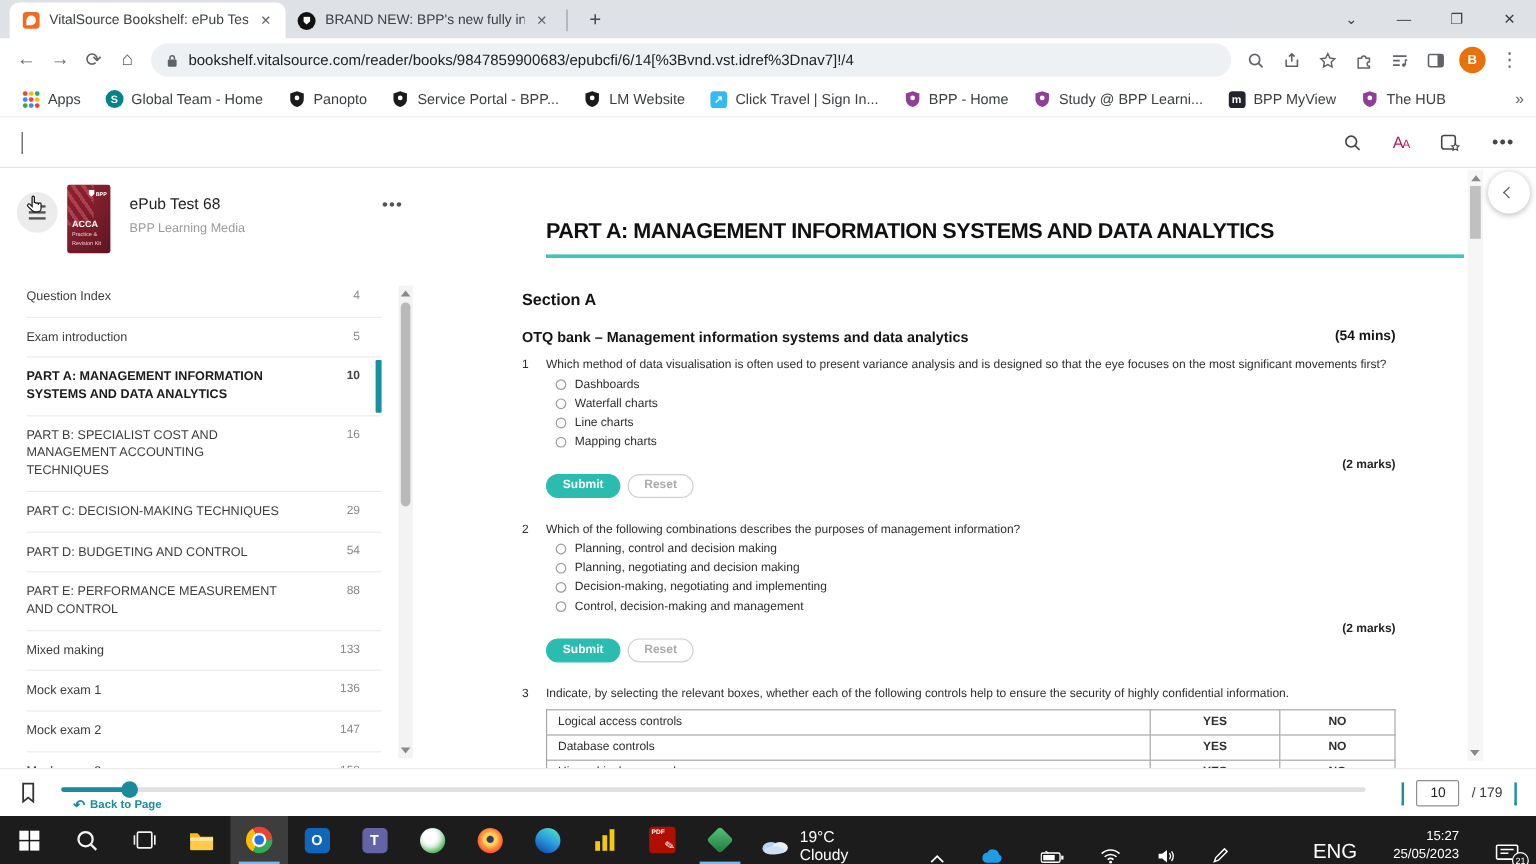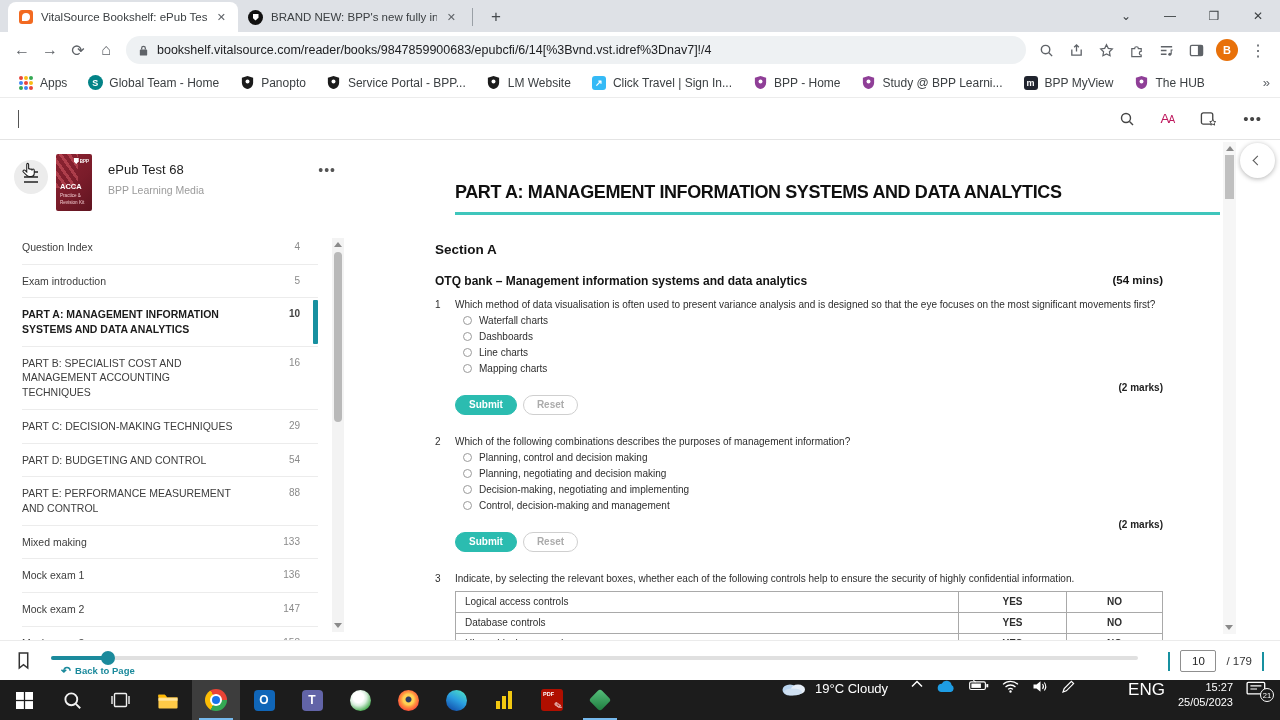--- a/index.html
+++ b/index.html
@@ -126,21 +126,21 @@
   .back-page .undo { font-size:12px; line-height:10px; }
   .pager { display:flex; align-items:center; gap:10px; }
   .page-input { width:36px; height:22px; border:1px solid #8f8f8f; border-radius:2px; text-align:center; font-size:11.5px; font-family:inherit; color:#222; }
   .page-total { font-size:11.5px; color:#333; }
 
   
   .taskbar { height:40px; background:#1c1c1c; display:flex; align-items:stretch; flex-shrink:0; color:#fff; }
   .tb-slot { width:48px; display:flex; align-items:center; justify-content:center; position:relative; }
   .tb-slot.open::after { content:""; position:absolute; bottom:0; left:7px; right:7px; height:2.5px; background:#76b9ed; }
   .tb-slot.active { background:#3d3d3d; }
-  .tb-tray { margin-left:auto; display:flex; align-items:flex-start; gap:13px; padding-right:12px; }
+  .tb-tray { margin-left:auto; display:flex; align-items:flex-end; gap:30px; padding-right:12px; }
   .weather { display:flex; align-items:center; gap:8px; font-size:13px; padding:0 10px; }
   .tray-ic { display:flex; align-items:center; justify-content:center; }
   .eng { font-size:17px;padding-left:40px; }
   .clock { text-align:right; font-size:11px; line-height:1.35; }
   .notif { position:relative; width:22px; height:18px; }
   .notif .badge { position:absolute; right:-6px; bottom:-4px; width:14px; height:14px; border-radius:50%; background:#1c1c1c; border:1px solid #fff; font-size:7.5px; display:flex; align-items:center; justify-content:center;margin-top:44px; }
   .chrome-ball { width:22px; height:22px; border-radius:50%; background:conic-gradient(from 90deg,#34a853 0 33.3%,#fbbc05 33.3% 66.6%,#ea4335 66.6% 100%); position:relative; }
   .chrome-ball::before { content:""; position:absolute; left:5px; top:5px; width:12px; height:12px; border-radius:50%; background:#fff; }
   .chrome-ball::after { content:""; position:absolute; left:7px; top:7px; width:8px; height:8px; border-radius:50%; background:#1a73e8; }
   .pbi { display:flex; align-items:flex-end; gap:1.5px; height:18px; }
@@ -435,25 +435,25 @@
         </div>
         <div id="questions">
             <div class="q">
               <div class="q-head">
                 <span class="q-num">1</span>
                 <span class="q-text">Which method of data visualisation is often used to present variance analysis and is designed so that the eye focuses on the most significant movements first?</span>
               </div>
               <div class="opts">
                 <div class="opt">
                   <span class="radio"></span>
+                  <span>Dashboards</span>
+                </div>
+                <div class="opt">
+                  <span class="radio"></span>
                   <span>Waterfall charts</span>
-                </div>
-                <div class="opt">
-                  <span class="radio"></span>
-                  <span>Dashboards</span>
                 </div>
                 <div class="opt">
                   <span class="radio"></span>
                   <span>Line charts</span>
                 </div>
                 <div class="opt">
                   <span class="radio"></span>
                   <span>Mapping charts</span>
                 </div>
               </div>

